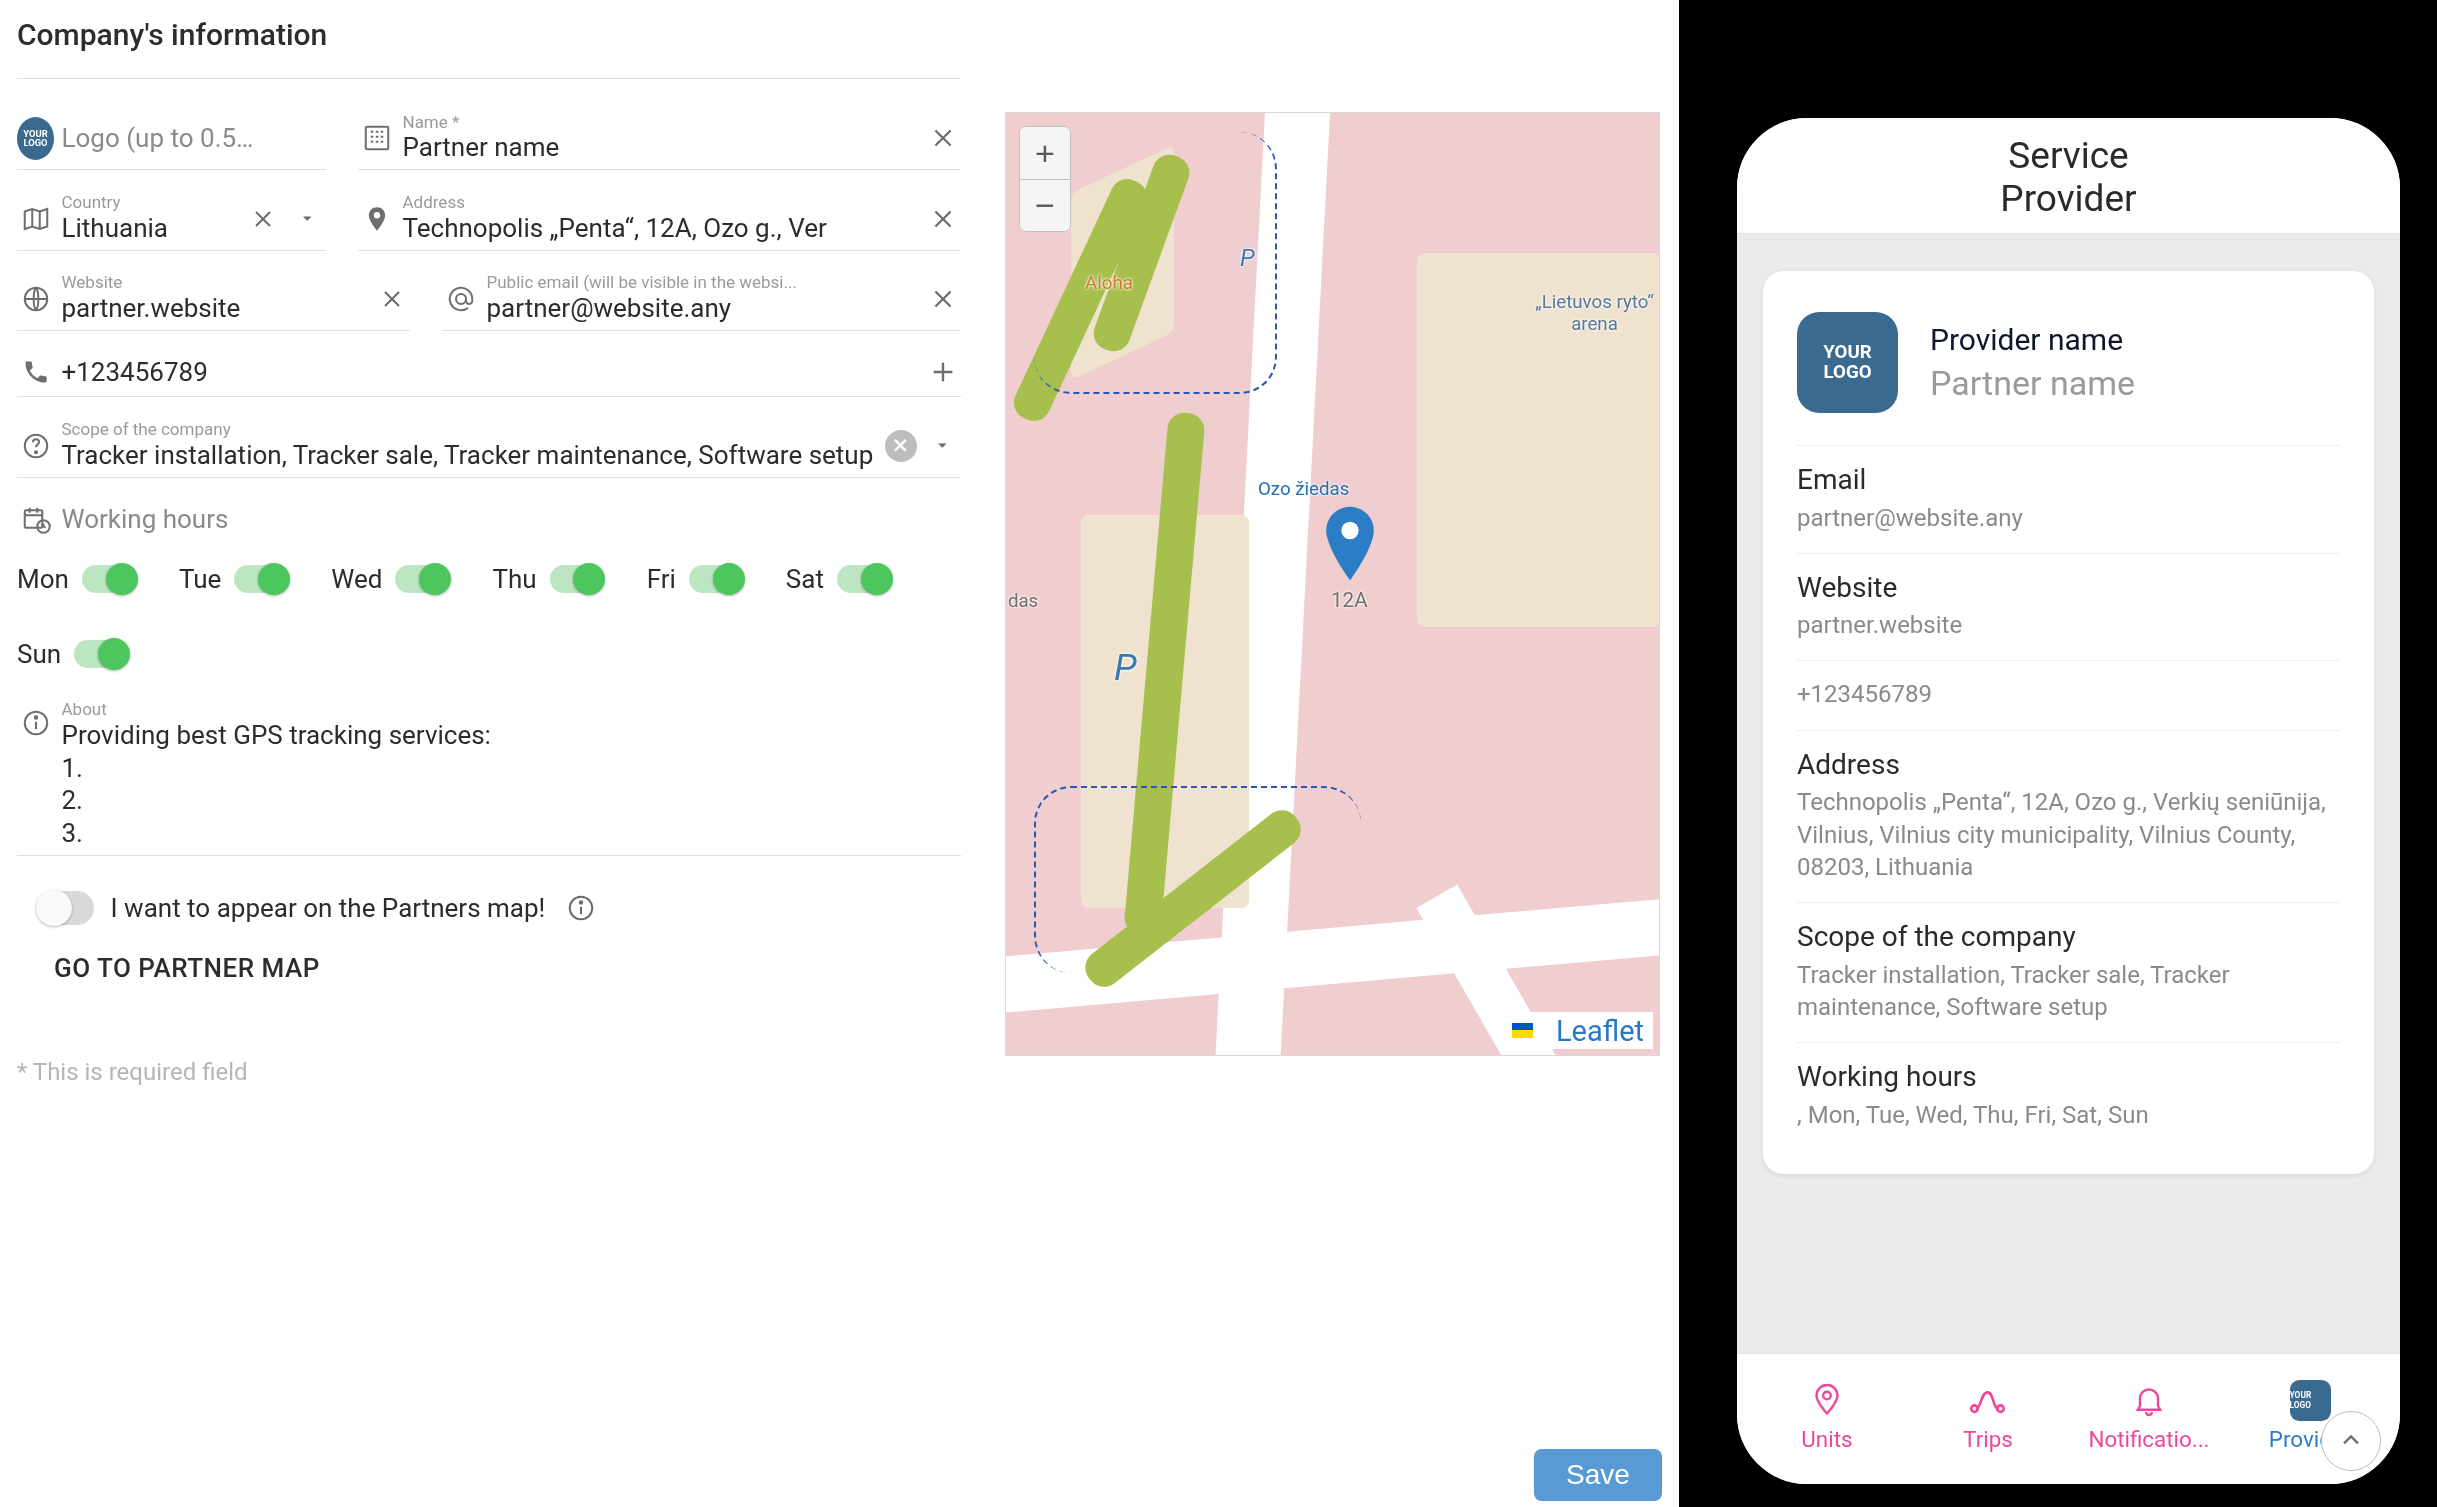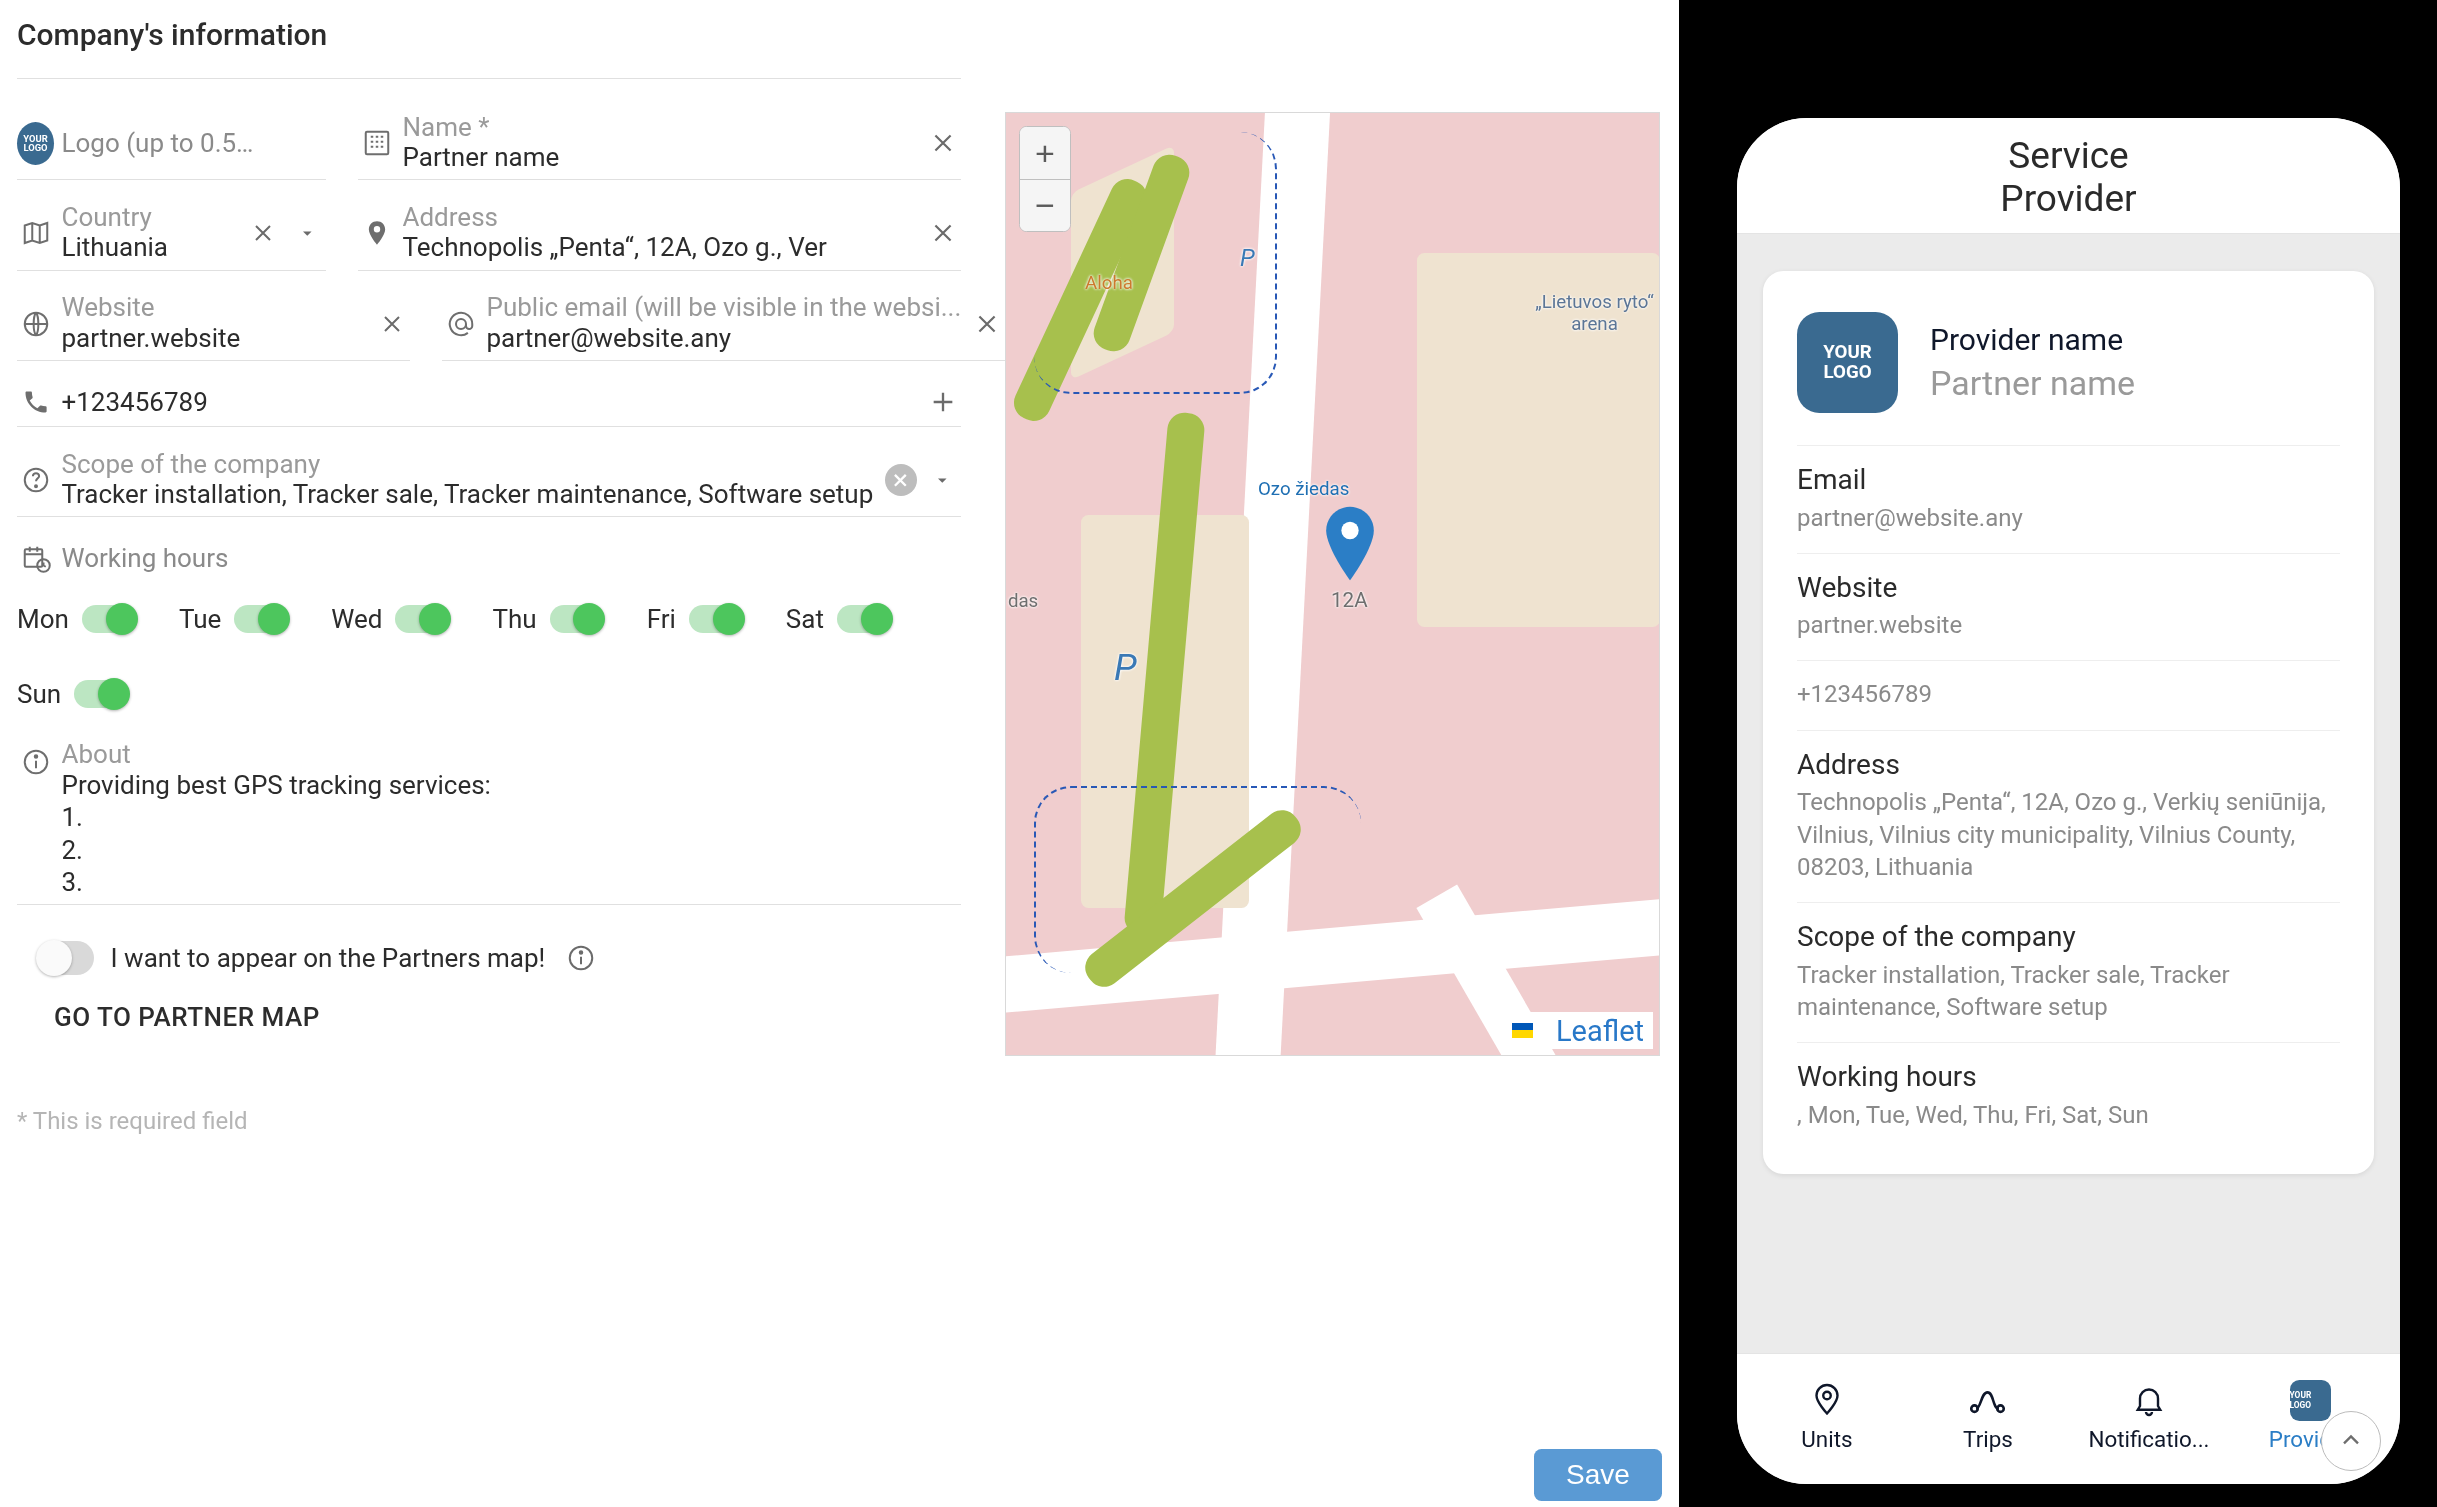--- a/index.html
+++ b/index.html
@@ -52,21 +52,21 @@
     position: relative;
   }
   .field .lead-icon {
     width: 37px; height: 37px; flex: 0 0 37px;
     display:flex; align-items:center; justify-content:center;
     margin-right: 7.5px;
     color: #6e6e6e;
   }
   .field .content { flex:1; min-width:0; }
   .field .label {
-    font-size: 26px; color: #9a9a9a; line-height:1.1;
+    font-size: 17px; color: #9a9a9a; line-height:1.1;
     white-space: nowrap; overflow:hidden; text-overflow:ellipsis;
   }
   .field .value {
     font-size: 26px; color: var(--text-dark); line-height:1.25;
     white-space: nowrap; overflow:hidden; text-overflow:ellipsis;
   }
   .field .value.multiline { white-space: normal; }
   .field .placeholder-value { color: #8a8a8a; }
   .field .trail {
     display:flex; align-items:center; gap:7.5px;
@@ -190,21 +190,21 @@
   .card-row:first-of-type { border-top:0.9px solid #eee; }
   .card-row .k { font-size:28px; color:#2a2a2a; margin-bottom:5.6px; }
   .card-row .v { font-size:24px; color:#8a8a8a; line-height:1.35; }
 
   .phone-tabs {
     position:absolute; left:0; right:0; bottom:0; height:131px; background:#fff;
     display:flex; align-items:center; justify-content:space-around;
     border-top:0.9px solid #e4e4e4; padding:9.4px 9.4px 15px 9.4px;
   }
   .tab { display:flex; flex-direction:column; align-items:center; gap:5.6px;
-    font-size:22.4px; color:#0f172a; width:122px; }
+    font-size:22.4px; color:#ec4899; width:122px; }
   .tab.active { color:#2b7ec6; }
   .tab .ic { width:41px; height:41px; display:flex; align-items:center; justify-content:center; }
   .tab-logo { width:41px; height:41px; border-radius:9.4px; background:#3a6a90; color:#fff;
     display:flex; align-items:center; justify-content:center; font-size:8.4px; font-weight:700; }
 
   .fab {
     position:absolute; right:56px; bottom:36px;
     width:60px; height:60px; border-radius:50%; border:1.9px solid #bcbcbc;
     display:flex; align-items:center; justify-content:center; color:#6e6e6e; background:#fff;
     z-index:10;

